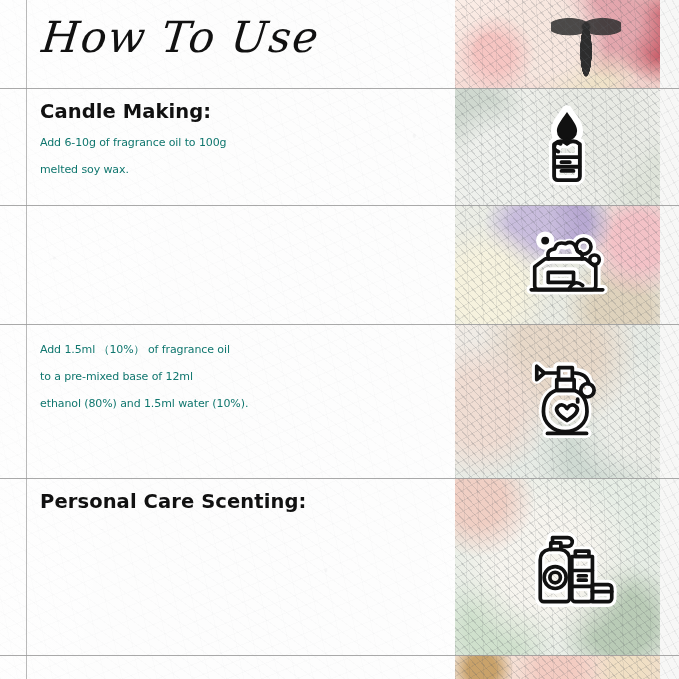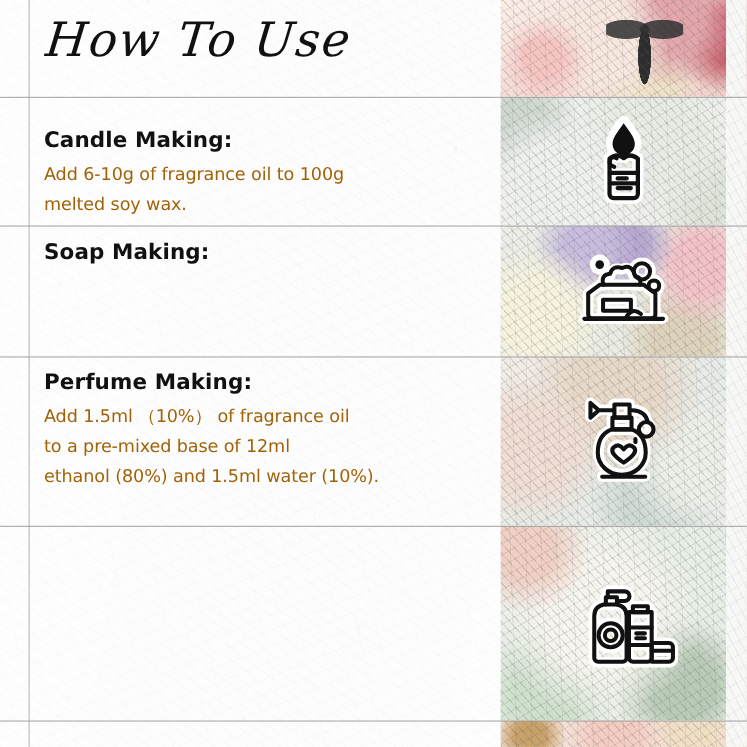--- a/index.html
+++ b/index.html
@@ -182,29 +182,29 @@
     font-weight:700;
     font-size:19.5px;
     color:#111111;
     letter-spacing:.1px;
     margin:0 0 6px 0;
     white-space:nowrap;
   }
   .sec-body{
     font-family:"DejaVu Sans", sans-serif;
     font-weight:400;
-    font-size:16px;
+    font-size:11px;
     line-height:27px;
-    color:#a16207;
+    color:#0f766e;
     letter-spacing:-.1px;
     margin:0;
     white-space:pre-line;
   }
 
-  .sec-candle {top:104px;}
+  .sec-candle {top:88px;}
   .sec-candle  .sec-inner{padding-top:12px;}
   .sec-soap   {top:205px;}
   .sec-soap    .sec-inner{padding-top:12px;}
   .sec-perfume{top:324px;}
   .sec-perfume .sec-inner{padding-top:12px;}
   .sec-care   {top:478px;}
   .sec-care    .sec-inner{padding-top:12px;}
 
   
   .icon-slot{
@@ -282,35 +282,34 @@
     <div class="section sec-candle">
       <div class="sec-inner">
         <div class="sec-head">Candle Making:</div>
         <div class="sec-body">Add 6-10g of fragrance oil to 100g
 melted soy wax.</div>
       </div>
     </div>
 
     <div class="section sec-soap">
       <div class="sec-inner">
-        <div class="sec-head">Soap Making:</div>
       </div>
     </div>
 
     <div class="section sec-perfume">
       <div class="sec-inner">
-        <div class="sec-head">Perfume Making:</div>
         <div class="sec-body">Add 1.5ml （10%） of fragrance oil
 to a pre-mixed base of 12ml
 ethanol (80%) and 1.5ml water (10%).</div>
       </div>
     </div>
 
     <div class="section sec-care">
       <div class="sec-inner">
+        <div class="sec-head">Personal Care Scenting:</div>
       </div>
     </div>
   </div>
 
   <div class="icon-slot slot-candle">
     <svg width="92" height="92" viewBox="0 0 100 100">
       <g>
         <path class="halo" d="M50 10 C58 21 62 26 62 32 a12 12 0 0 1 -24 0 c0 -6 4 -11 12 -22 Z"></path>
         <path class="halo" d="M36 46 q8 -6 14 0 q6 -5 14 0 v36 a4 4 0 0 1 -4 4 H40 a4 4 0 0 1 -4 -4 Z"></path>
         <path class="halo" d="M36 62 H64"></path>

